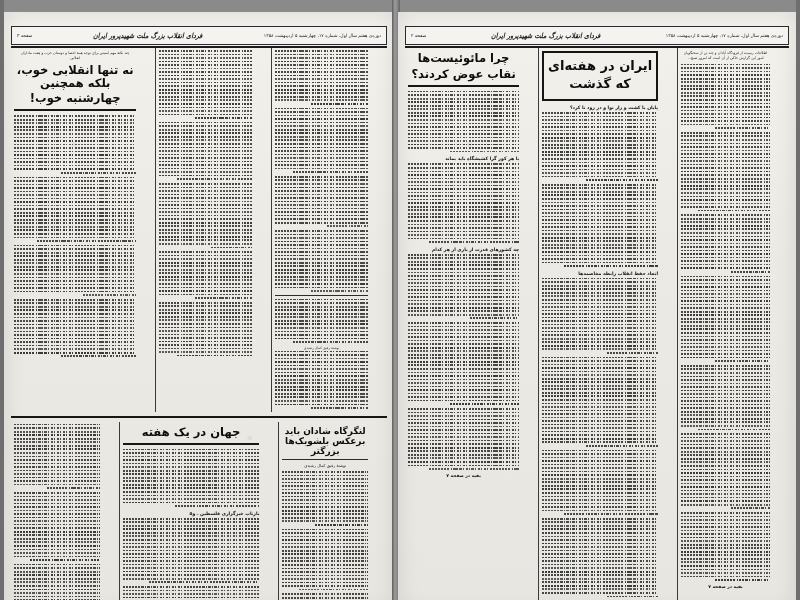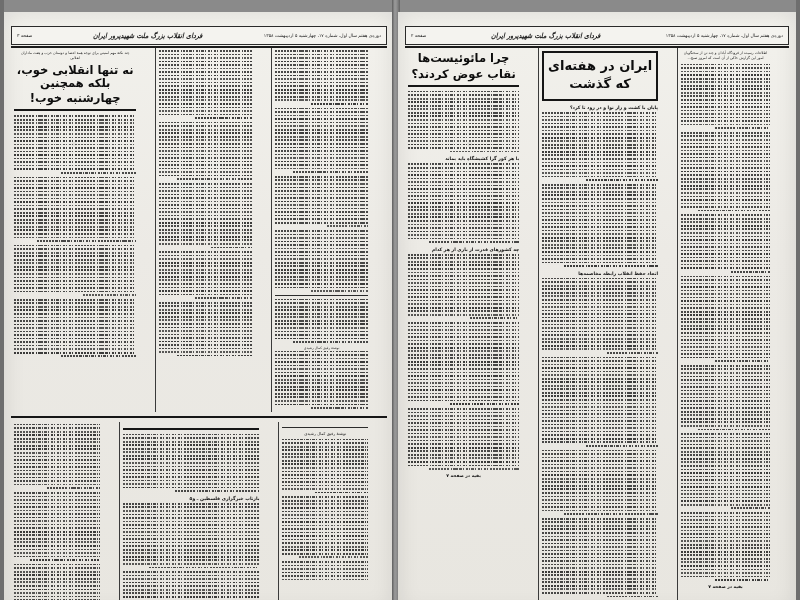--- a/index.html
+++ b/index.html
@@ -430,20 +430,21 @@
               <i class="short"></i>
           </div>
         </div>
       </div>
 
       <div class="rule-d"></div>
 
       <div class="colwrap" style="flex:1.08;">
 
         <div class="col">
+          <div class="hl hl-m">لنگرگاه شادان باید برعکس بلشویک‌ها بزرگتر</div>
           <div class="rule"></div>
           <div class="byline">نوشتهٔ رفیق کمال رشیدی</div>
           <div class="para">
             <i></i>
               <i></i>
               <i></i>
               <i></i>
               <i></i>
               <i></i>
               <i></i>
@@ -483,20 +484,21 @@
               <i></i>
               <i></i>
               <i></i>
               <i></i>
 
           </div>
 
         </div>
 
         <div class="col" style="flex:1.6;">
+          <div class="hl hl-l">جهان در یک هفته</div>
           <div class="rule-d"></div>
           <div class="para">
             <i></i>
               <i></i>
               <i></i>
               <i></i>
               <i></i>
               <i></i>
               <i></i>
               <i></i>

